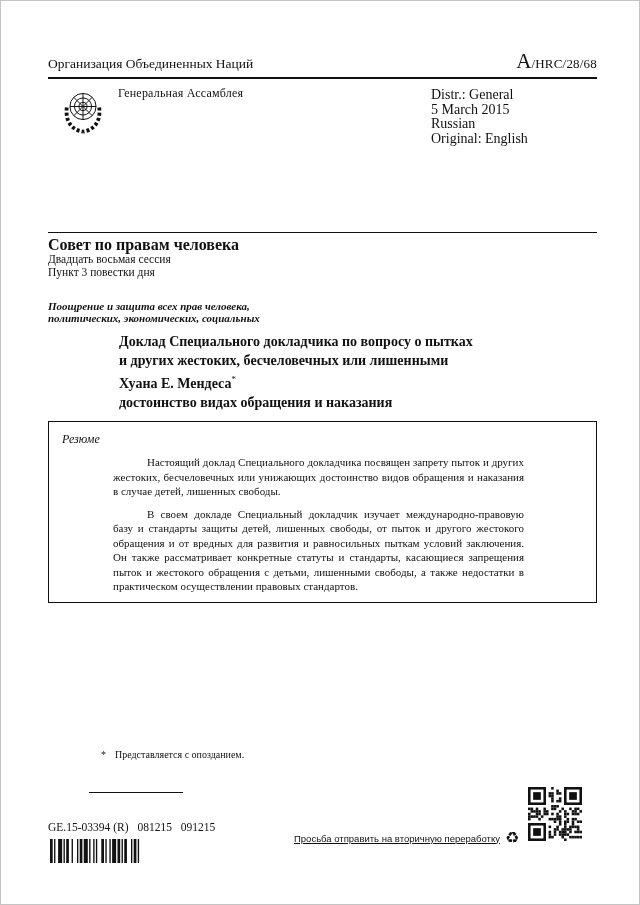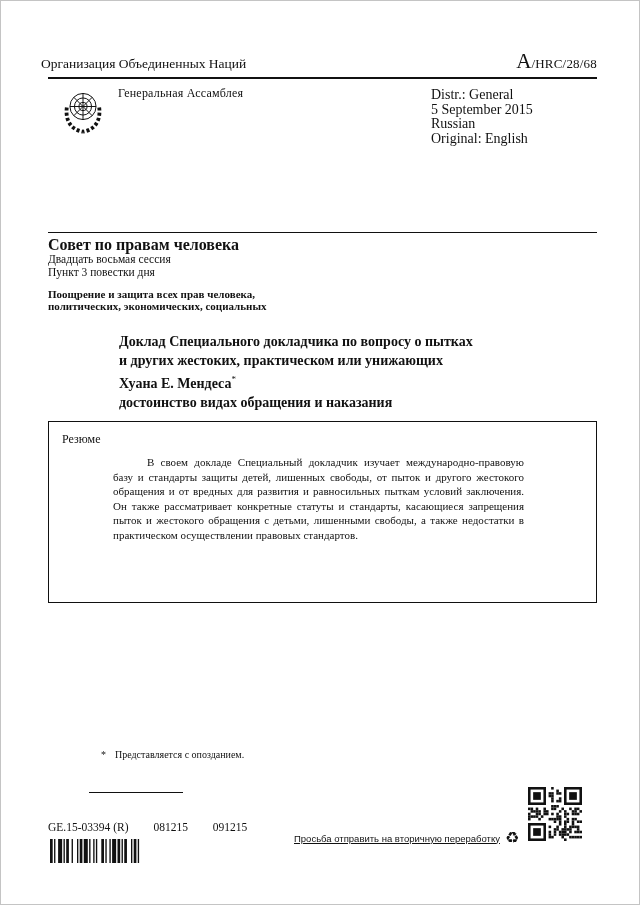--- a/index.html
+++ b/index.html
@@ -3,56 +3,56 @@
 <meta charset="utf-8">
 <style>
   html, body { margin:0; padding:0; background:#ffffff; }
   .page {
     position:relative; width:640px; height:905px; margin:0 auto;
     background:#ffffff; color:#111;
     font-family:"Liberation Serif","DejaVu Serif",serif;
     border:1px solid #c4c4c4; box-sizing:border-box; overflow:hidden;
   }
 
-  .top-header { position:absolute; left:40px; right:42px; top:50px;
+  .top-header { position:absolute; left:47px; right:42px; top:50px;
     display:flex; justify-content:space-between; align-items:flex-end; }
   .org-name { font-size:13.5px; }
   .doc-symbol { display:flex; align-items:baseline; }
   .doc-symbol .big { font-size:21px; line-height:1; }
   .doc-symbol .rest { font-size:13px; letter-spacing:.2px; }
 
   .header-rule { position:absolute; left:47px; right:42px; top:76px; border-top:2.2px solid #111; }
 
   .emblem { position:absolute; left:55px; top:83px; width:54px; height:54px; }
 
   .masthead-title { position:absolute; left:117px; top:85px; font-size:12px; font-weight:normal; letter-spacing:.2px; }
 
   .info-block { position:absolute; left:430px; top:87px; font-size:14px; line-height:14.5px; }
 
   .thin-rule { position:absolute; left:47px; right:42px; top:231px; border-top:1px solid #111; }
 
   .session-block { position:absolute; left:47px; top:237px; font-size:11.5px; line-height:13.5px; }
   .council { font-weight:bold; font-size:16px; margin-bottom:1px; }
-  .agenda-bold-block { margin-top:8px; }
+  .agenda-bold-block { margin-top:20px;font-style:italic; }
   .agenda-bold { font-weight:bold; font-size:11px; line-height:12.8px; }
 
   .doc-title { position:absolute; left:118px; top:331px; font-size:14px; font-weight:bold; line-height:19px; }
   .doc-title sup { font-size:9px; font-weight:normal; }
 
   .summary-box { position:absolute; left:47px; right:42px; top:420px; height:182px; border:1px solid #111; box-sizing:border-box; }
-  .summary-heading { font-size:12px; margin:10px 0 0 13px; }
+  .summary-heading { font-style:italic; font-size:12px; margin:10px 0 0 13px; }
   .summary-box p { margin:8px 72px 0 64px; text-indent:34px; text-align:justify;
     font-size:11px; line-height:14.5px; }
 
   .footnote-rule { position:absolute; left:88px; top:791px; width:94px; border-top:1px solid #111; }
   .footnote { position:absolute; left:100px; top:748px; font-size:10px; }
   .footnote .marker { margin-right:9px; }
 
   .ge-line { position:absolute; left:47px; top:820px; font-size:11.5px; }
-  .ge-line span { margin-right:22px; }
+  .ge-line span { margin-right:6px; }
 
   .barcode { position:absolute; left:47px; top:838px; }
 
   .recycle-line { position:absolute; left:293px; top:829px; font-size:9.5px;
     font-family:"Liberation Sans","DejaVu Sans",sans-serif;
     display:flex; align-items:center; gap:5px; }
   .recycle-text { text-decoration:underline; }
   .recycle-glyph { font-size:16px; line-height:1; }
 
   .qr { position:absolute; left:527px; top:786px; width:54px; height:54px; }
@@ -86,46 +86,47 @@
         <path d="M12,26 C10,42 18,51 30,53" stroke-width="4.2" stroke-dasharray="3.4 2.4"></path>
         <path d="M48,26 C50,42 42,51 30,53" stroke-width="4.2" stroke-dasharray="3.4 2.4"></path>
       </g>
     </svg>
   </div>
 
   <div class="masthead-title">Генеральная Ассамблея</div>
 
   <div class="info-block">
     <div>Distr.: General</div>
-    <div>5 September 2015</div>
+    <div>5 March 2015</div>
     <div>Russian</div>
     <div>Original: English</div>
   </div>
 
   <div class="thin-rule"></div>
 
   <div class="session-block">
     <div class="council">Совет по правам человека</div>
     <div>Двадцать восьмая сессия</div>
     <div>Пункт 3 повестки дня</div>
     <div class="agenda-bold-block">
       <div class="agenda-bold">Поощрение и защита всех прав человека,</div>
       <div class="agenda-bold">политических, экономических, социальных</div>
     </div>
   </div>
 
   <div class="doc-title">
     <div>Доклад Специального докладчика по вопросу о пытках</div>
-    <div>и других жестоких, практическом или унижающих</div>
+    <div>и других жестоких, бесчеловечных или лишенными</div>
     <div><span>Хуана Е. Мендеса</span><sup>*</sup></div>
     <div>достоинство видах обращения и наказания</div>
   </div>
 
   <div class="summary-box">
     <div class="summary-heading">Резюме</div>
+    <p>Настоящий доклад Специального докладчика посвящен запрету пыток и других жестоких, бесчеловечных или унижающих достоинство видов обращения и наказания в случае детей, лишенных свободы.</p>
     <p>В своем докладе Специальный докладчик изучает международно-правовую базу и стандарты защиты детей, лишенных свободы, от пыток и другого жестокого обращения и от вредных для развития и равносильных пыткам условий заключения. Он также рассматривает конкретные статуты и стандарты, касающиеся запрещения пыток и жестокого обращения с детьми, лишенными свободы, а также недостатки в практическом осуществлении правовых стандартов.</p>
   </div>
 
   <div class="footnote-rule"></div>
   <div class="footnote">
     <span class="marker">*</span><span>Представляется с опозданием.</span>
   </div>
 
   <div class="ge-line">
     <span>GE.15-03394 (R)</span>

